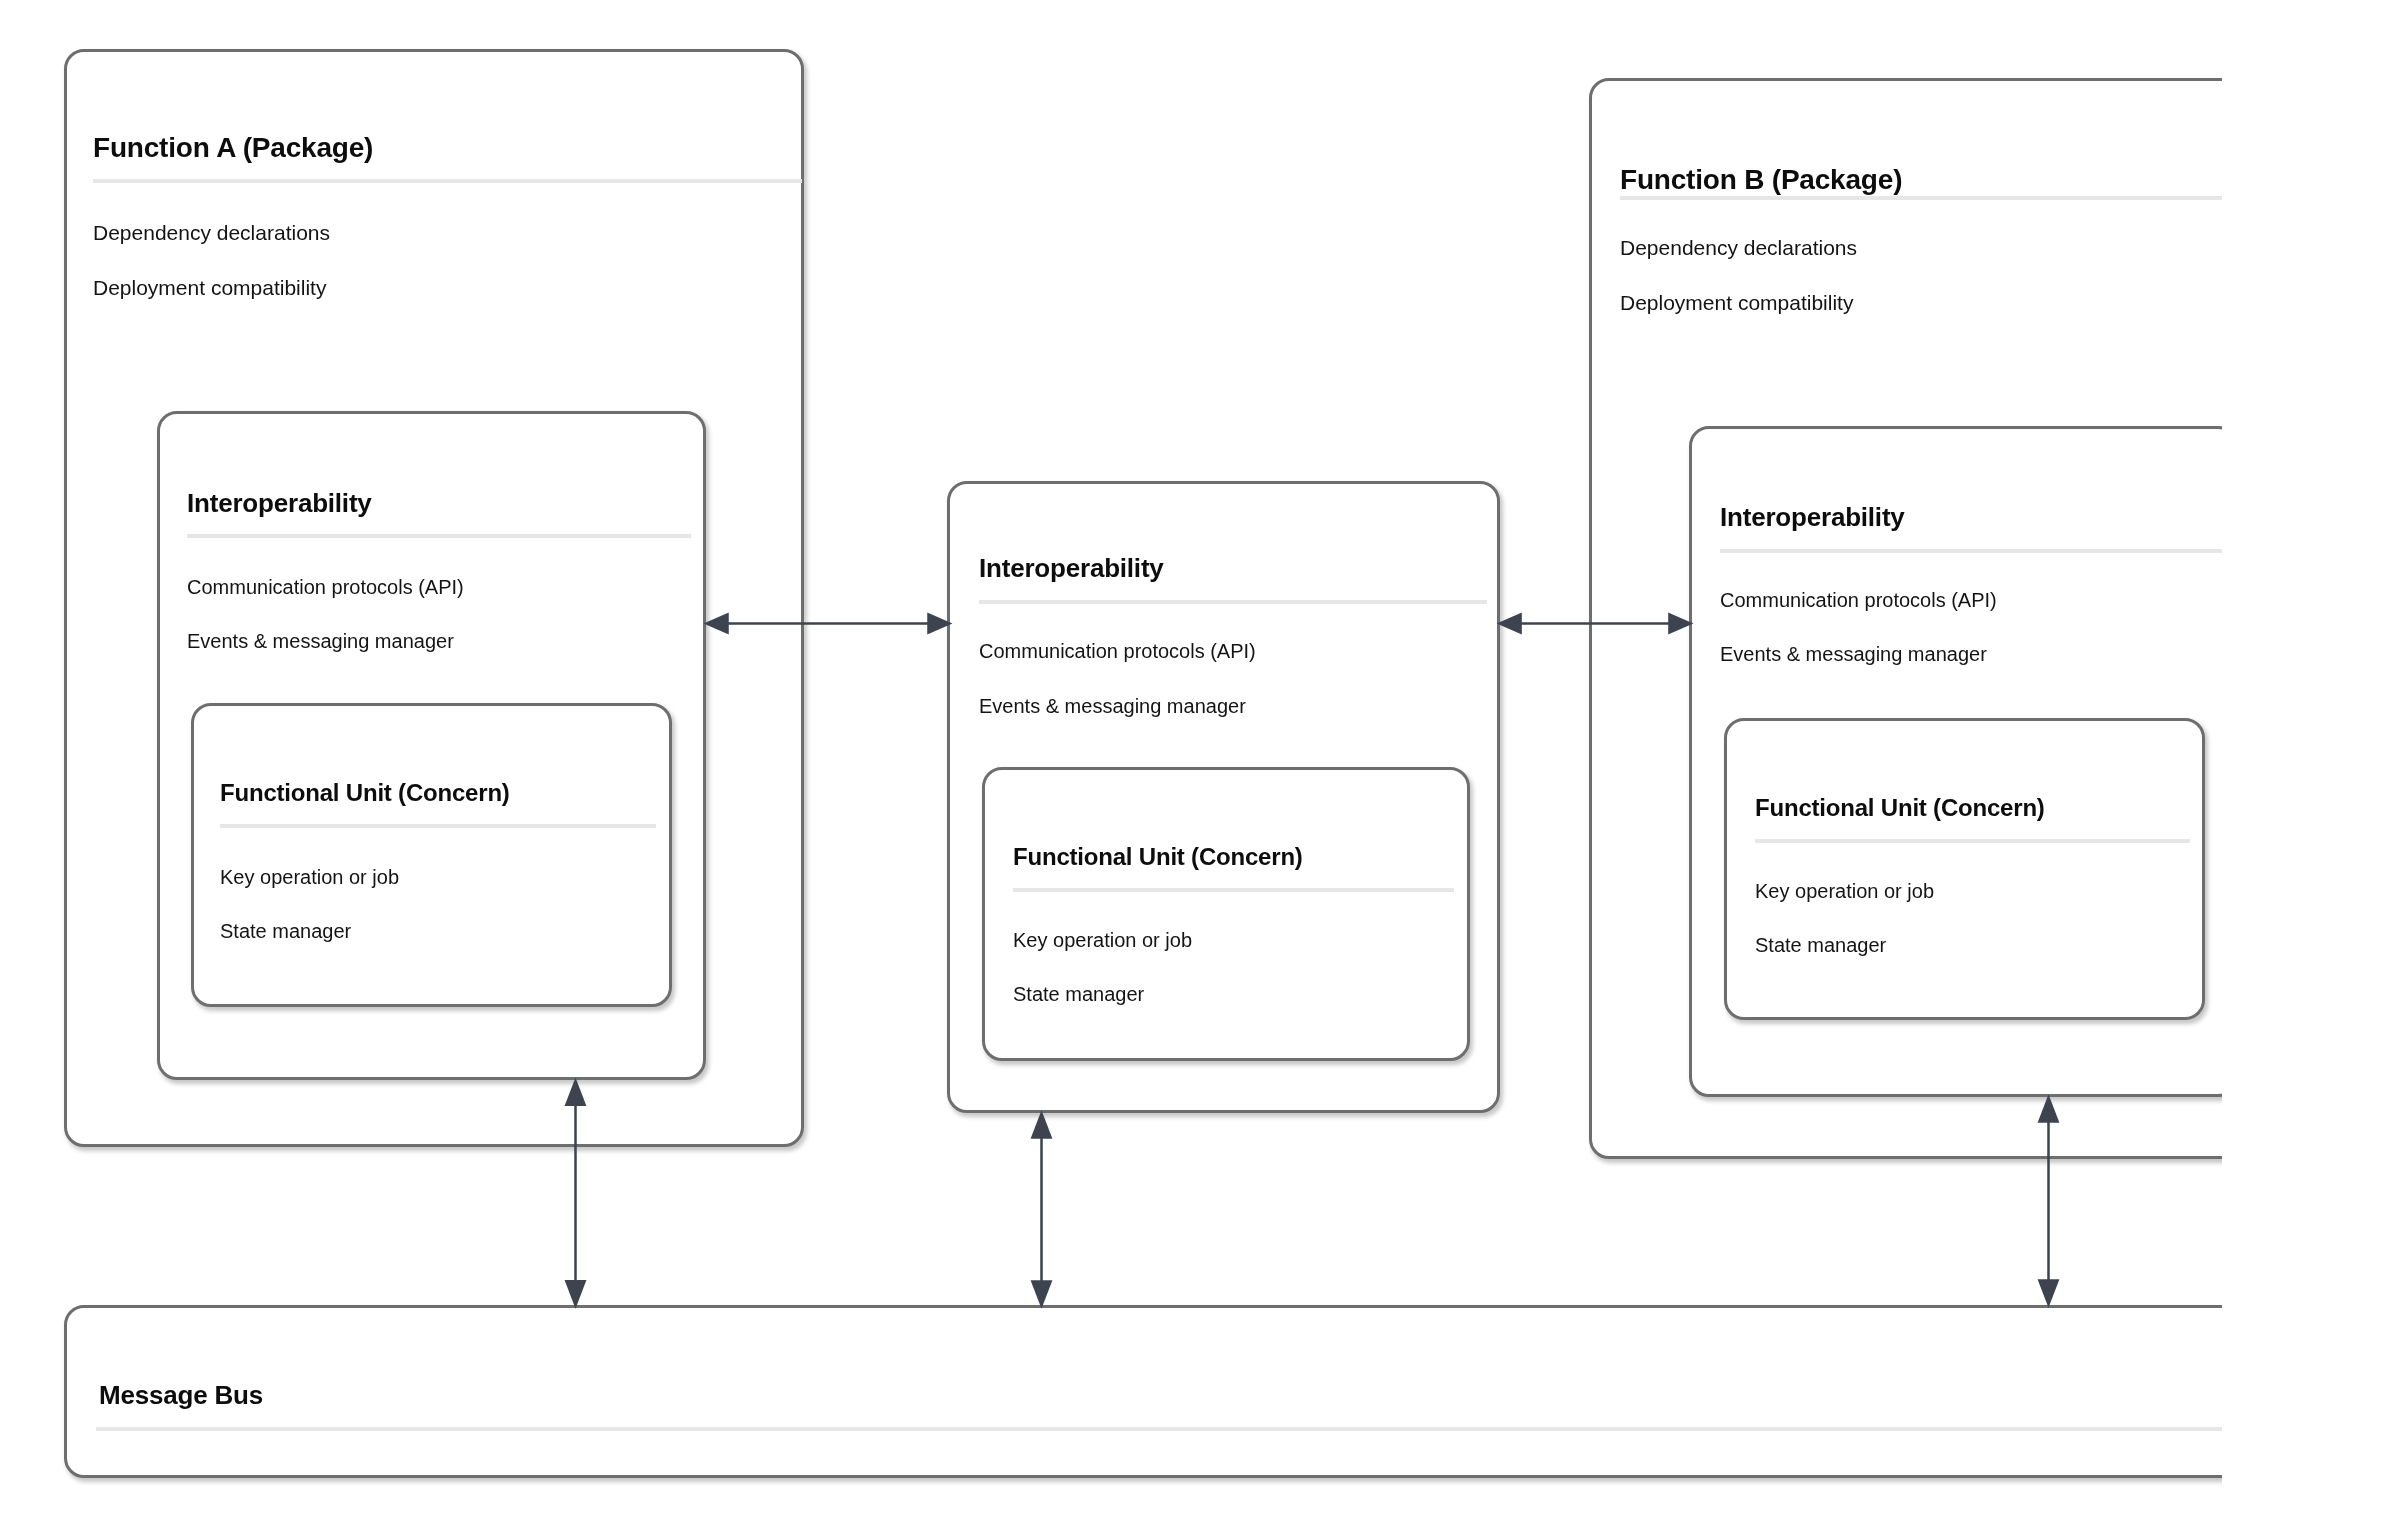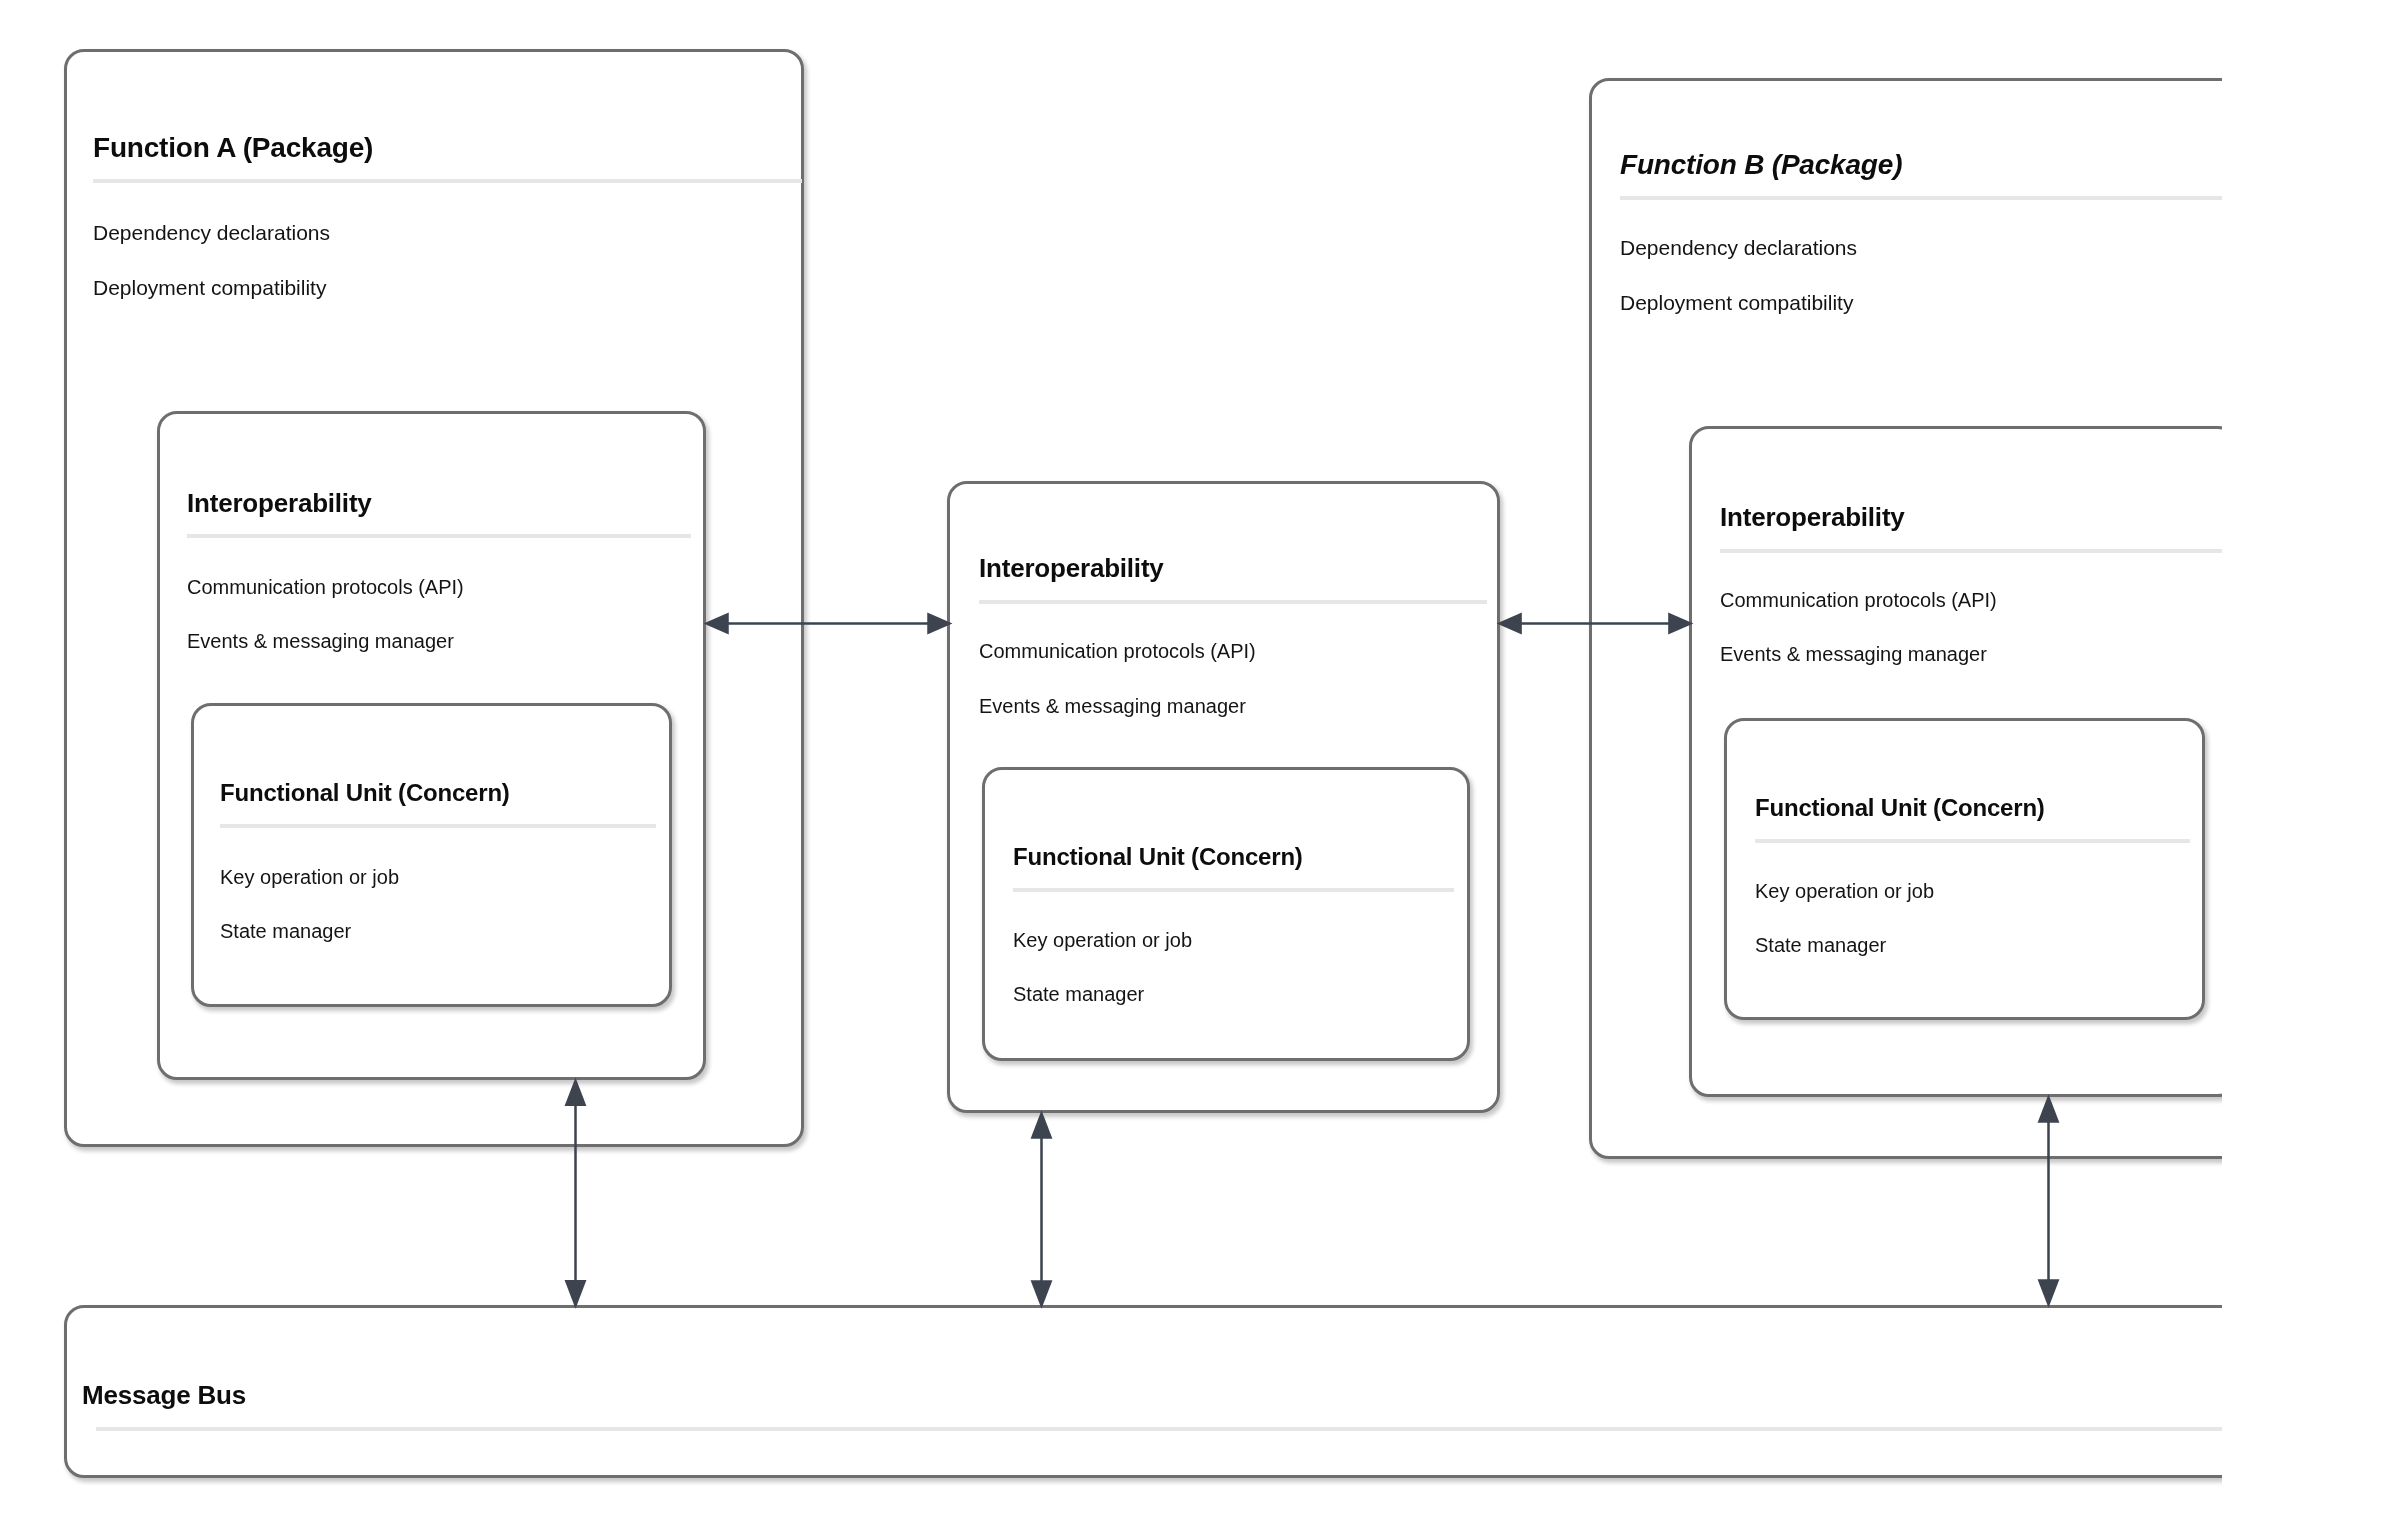--- a/index.html
+++ b/index.html
@@ -99,42 +99,42 @@
 
   <div class="card" style="left:982px; top:767px; width:488px; height:294px;">
   </div>
   <div class="card-title t-unit" style="left:1013px; top:843px;">Functional Unit (Concern)</div>
   <div class="divider" style="left:1013px; top:888px; width:441px;"></div>
   <div class="card-line body-md" style="left:1013px; top:929px;">Key operation or job</div>
   <div class="card-line body-md" style="left:1013px; top:983px;">State manager</div>
 
   <div class="card" style="left:1589px; top:78px; width:748px; height:1081px;">
   </div>
-  <div class="card-title t-pkg" style="left:1620px; top:149px;font-style:italic;">Function B (Package)</div>
+  <div class="card-title t-pkg" style="left:1620px; top:164px;">Function B (Package)</div>
   <div class="divider" style="left:1620px; top:196px; width:716px;"></div>
   <div class="card-line body-lg" style="left:1620px; top:236px;">Dependency declarations</div>
   <div class="card-line body-lg" style="left:1620px; top:291px;">Deployment compatibility</div>
 
   <div class="card" style="left:1689px; top:426px; width:549px; height:671px;">
   </div>
   <div class="card-title t-inter" style="left:1720px; top:502px;">Interoperability</div>
   <div class="divider" style="left:1720px; top:549px; width:507px;"></div>
   <div class="card-line body-md" style="left:1720px; top:589px;">Communication protocols (API)</div>
   <div class="card-line body-md" style="left:1720px; top:643px;">Events &amp; messaging manager</div>
 
   <div class="card" style="left:1724px; top:718px; width:481px; height:302px;">
   </div>
   <div class="card-title t-unit" style="left:1755px; top:794px;">Functional Unit (Concern)</div>
   <div class="divider" style="left:1755px; top:839px; width:435px;"></div>
   <div class="card-line body-md" style="left:1755px; top:880px;">Key operation or job</div>
   <div class="card-line body-md" style="left:1755px; top:934px;">State manager</div>
 
   <div class="card" style="left:64px; top:1305px; width:2276px; height:173px;">
   </div>
-  <div class="card-title t-bus" style="left:82px; top:1380px;">Message Bus</div>
+  <div class="card-title t-bus" style="left:99px; top:1380px;">Message Bus</div>
   <div class="divider" style="left:96px; top:1427px; width:2212px;"></div>
 
   <div class="connector" style="left:703px; top:605px; width:250px; height:37px;">
     <svg width="250" height="37" viewBox="0 0 296 44">
       <line x1="22" y1="22" x2="274" y2="22" stroke="#3d4450" stroke-width="3"></line>
       <polygon points="0,22 30,9 30,35" fill="#3d4450"></polygon>
       <polygon points="296,22 266,9 266,35" fill="#3d4450"></polygon>
     </svg>
   </div>
 

